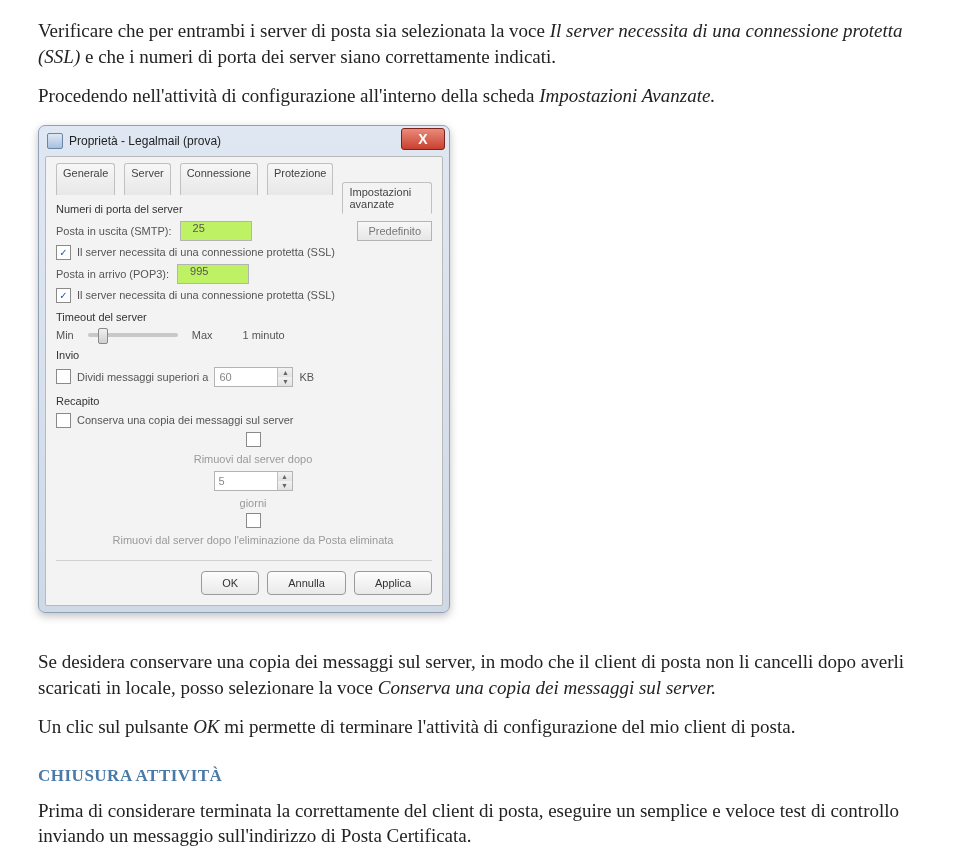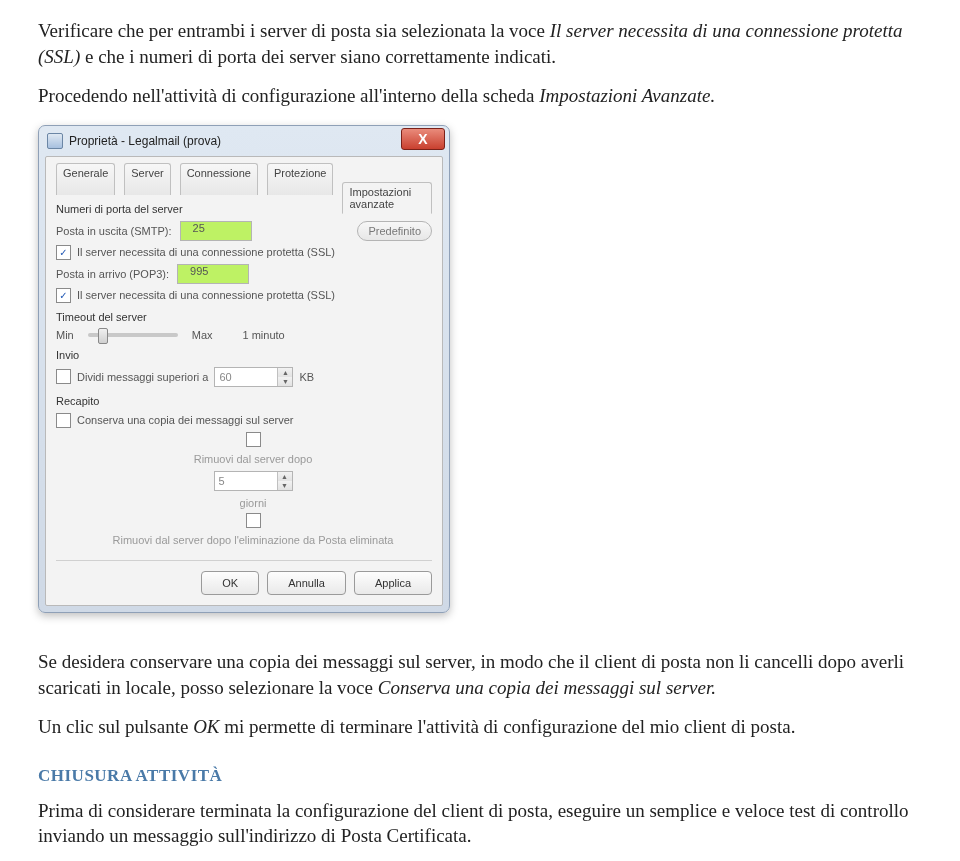--- a/index.html
+++ b/index.html
@@ -115,21 +115,21 @@
     background: #bef264;
     border: 1px solid #b4b4b4;
     height: 18px;
     padding: 0 12px;
     font-size: 11px;
   }
   .txt.w40 { width: 46px; }
   .btnsm {
     border: 1px solid #b4b4b4;
     background: linear-gradient(#f7f7f7, #e7e7e7);
-    border-radius: 10px;
+    border-radius: 0;
     height: 20px;
     padding: 0 10px;
     font-size: 11px;
     color: #777;
   }
   .cbwrap {
     display: flex;
     align-items: center;
     gap: 6px;
     margin: 4px 0 4px 0;
@@ -316,16 +316,16 @@
 
   <p class="para">
     <span>Un clic sul pulsante </span>
     <span class="italic">OK</span>
     <span> mi permette di terminare l'attività di configurazione del mio client di posta.</span>
   </p>
 
   <div class="heading">CHIUSURA ATTIVITÀ</div>
 
   <p class="para">
-    <span>Prima di considerare terminata la configurazione del client di posta, eseguire un semplice e veloce test di controllo inviando un messaggio sull'indirizzo di Posta Certificata.</span>
+    <span>Prima di considerare terminata la correttamente del client di posta, eseguire un semplice e veloce test di controllo inviando un messaggio sull'indirizzo di Posta Certificata.</span>
   </p>
 
 </div>
 
 </body></html>

